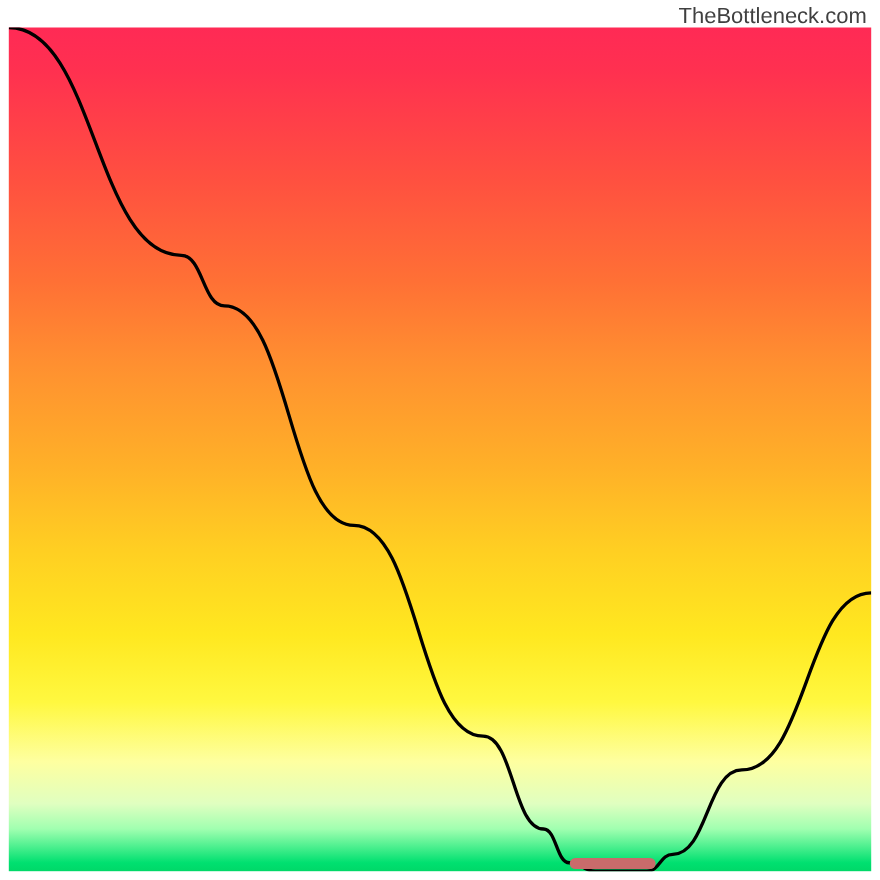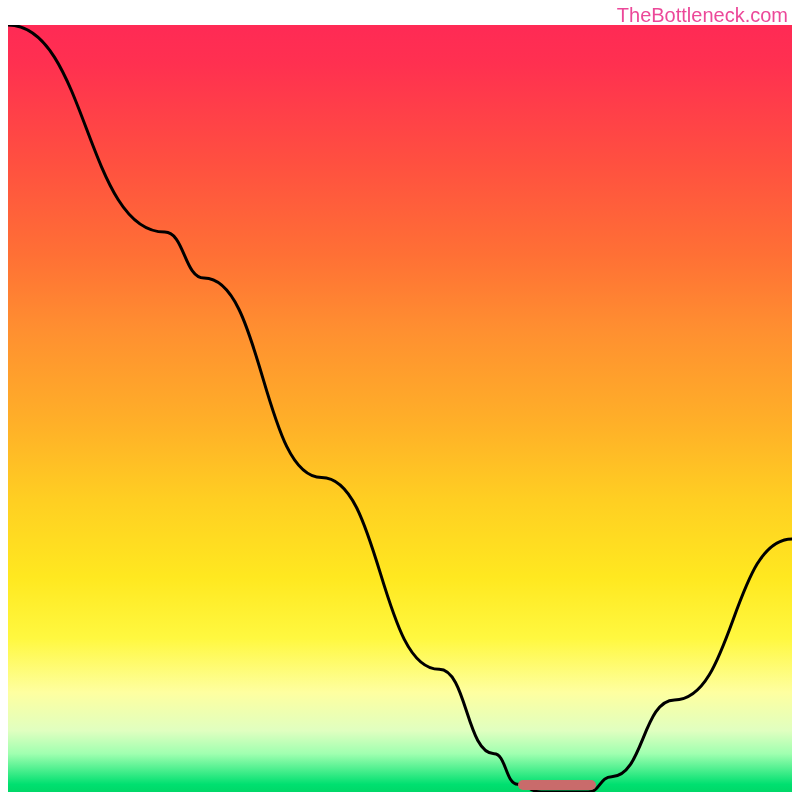--- a/index.html
+++ b/index.html
@@ -12,21 +12,21 @@
     height: 800px;
     background: #ffffff;
     font-family: Arial, sans-serif;
     position: relative;
   }
   .watermark {
     position: absolute;
     top: 4px;
     right: 12px;
     font-size: 20px;
-    color: #ec4899;
+    color: #404040;
     font-weight: normal;
     z-index: 10;
   }
   .chart-container {
     position: absolute;
     top: 25px;
     left: 8px;
     width: 784px;
     height: 767px;
   }

